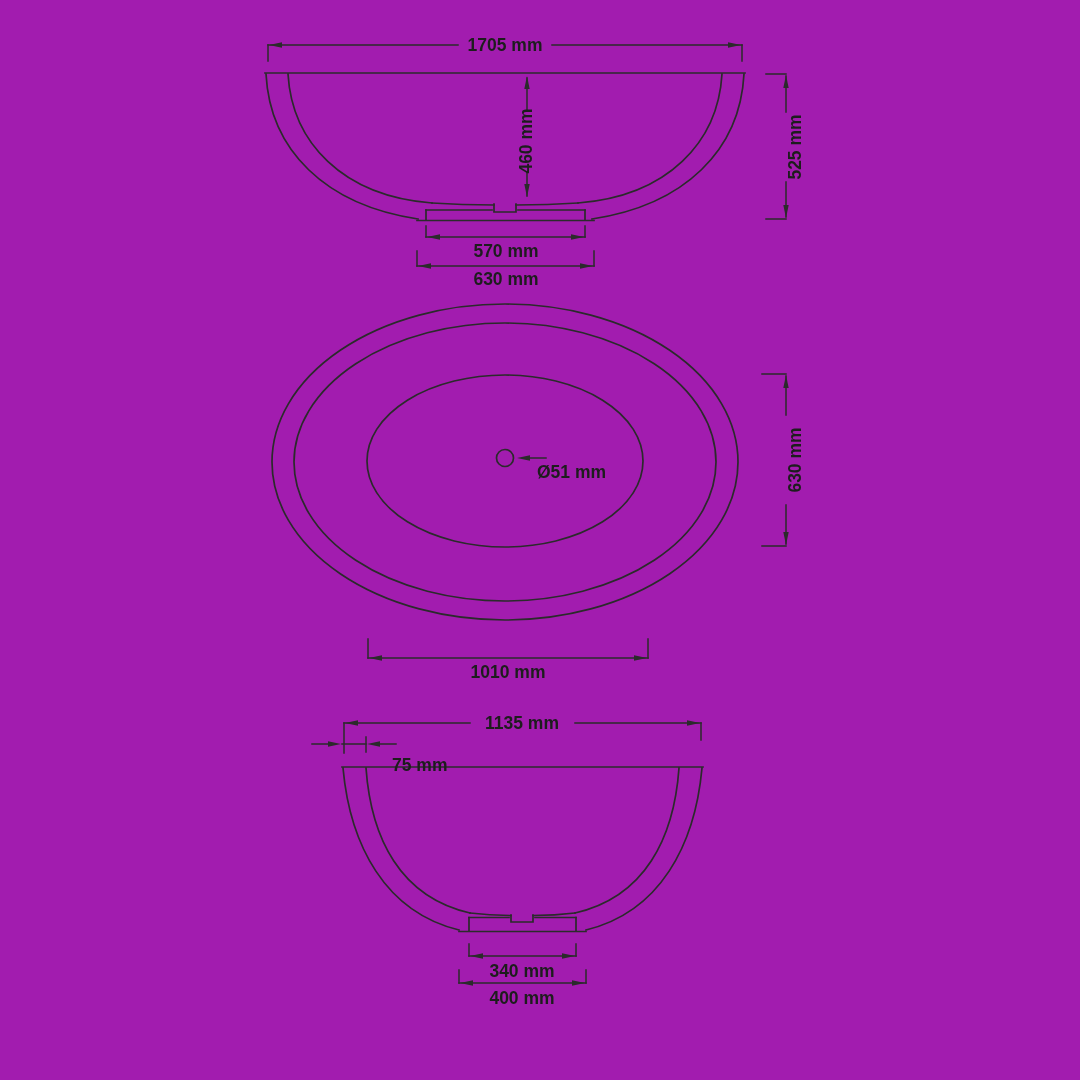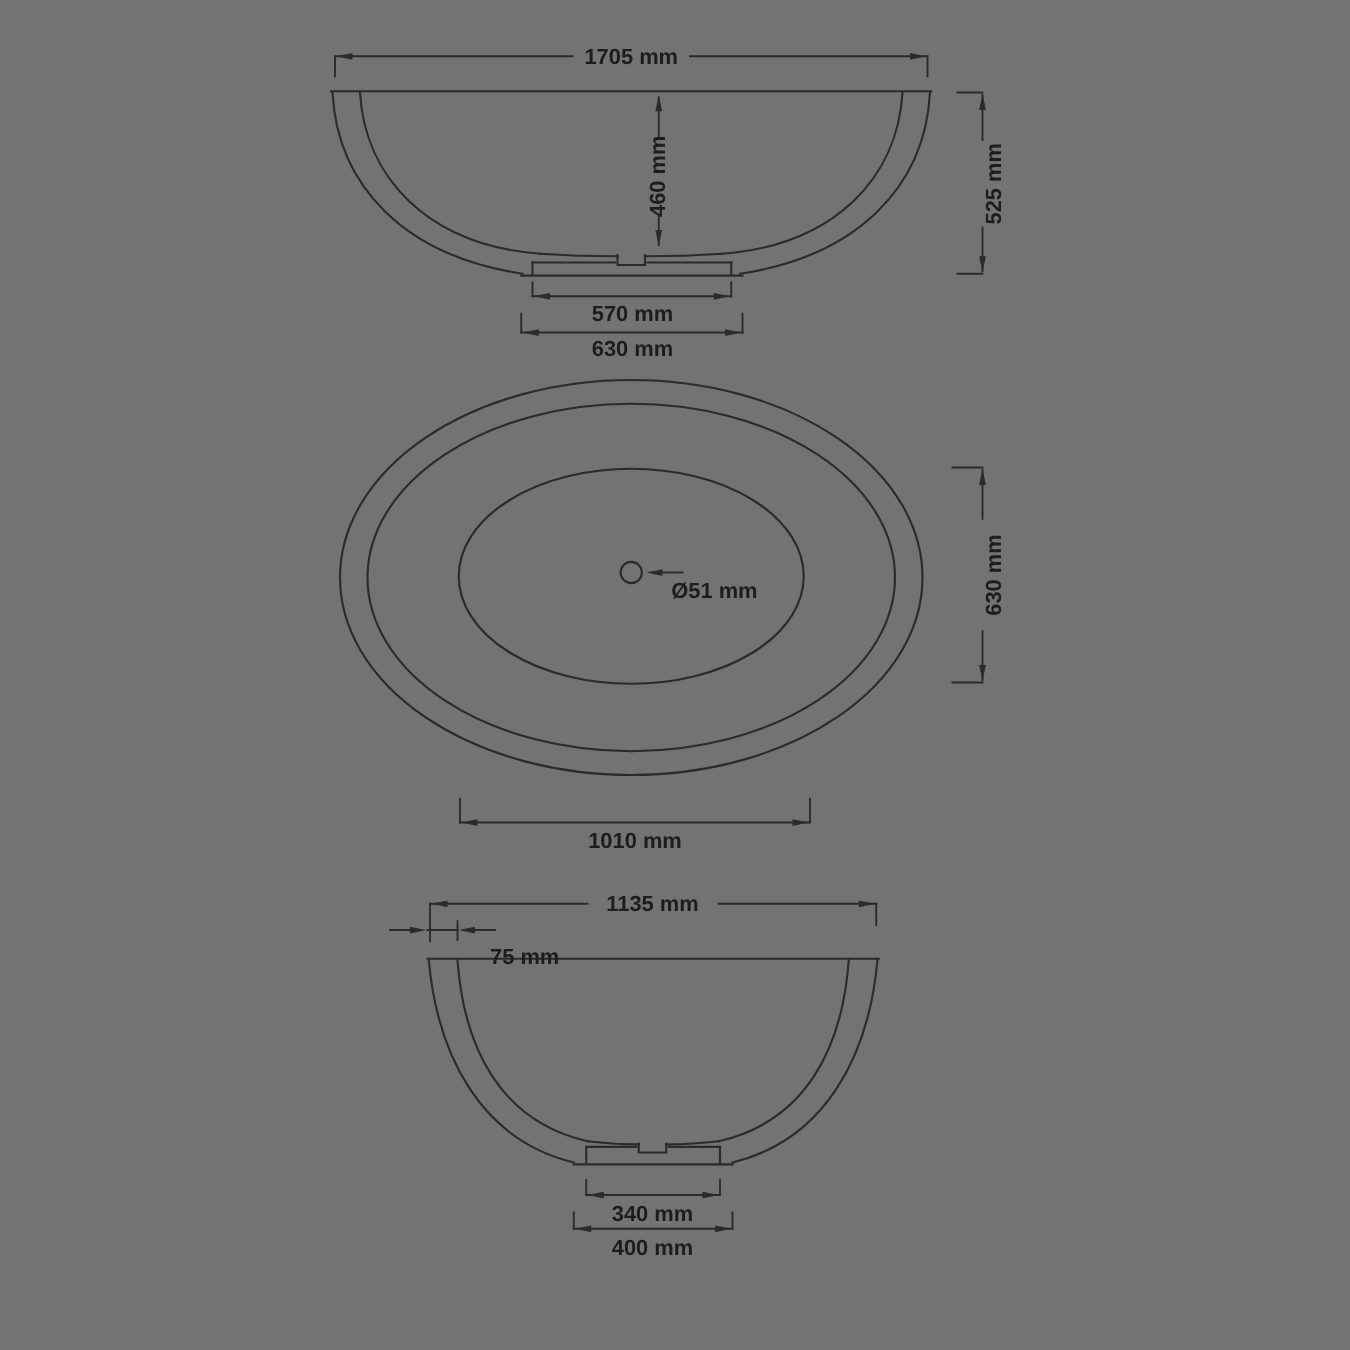--- a/index.html
+++ b/index.html
@@ -1,20 +1,20 @@
 <!DOCTYPE html>
 <html><head>
 <meta charset="utf-8">
 <style>
   html, body { margin: 0; padding: 0; background: #ffffff; }
   .canvas {
     position: relative;
     width: 1080px;
     height: 1080px;
-    background: #737373;
+    background: #a21caf;
     overflow: hidden;
   }
   svg { display: block; }
   .ln   { fill: none; stroke: #2b2b2b; stroke-width: 1.7; stroke-linecap: square; stroke-linejoin: miter; }
   .dim  { fill: none; stroke: #2b2b2b; stroke-width: 1.5; stroke-linecap: square; }
   .ah   { fill: #2b2b2b; stroke: none; }
   text  {
     font-family: "Liberation Sans", "DejaVu Sans", sans-serif;
     font-size: 17.5px;
     font-weight: 700;

